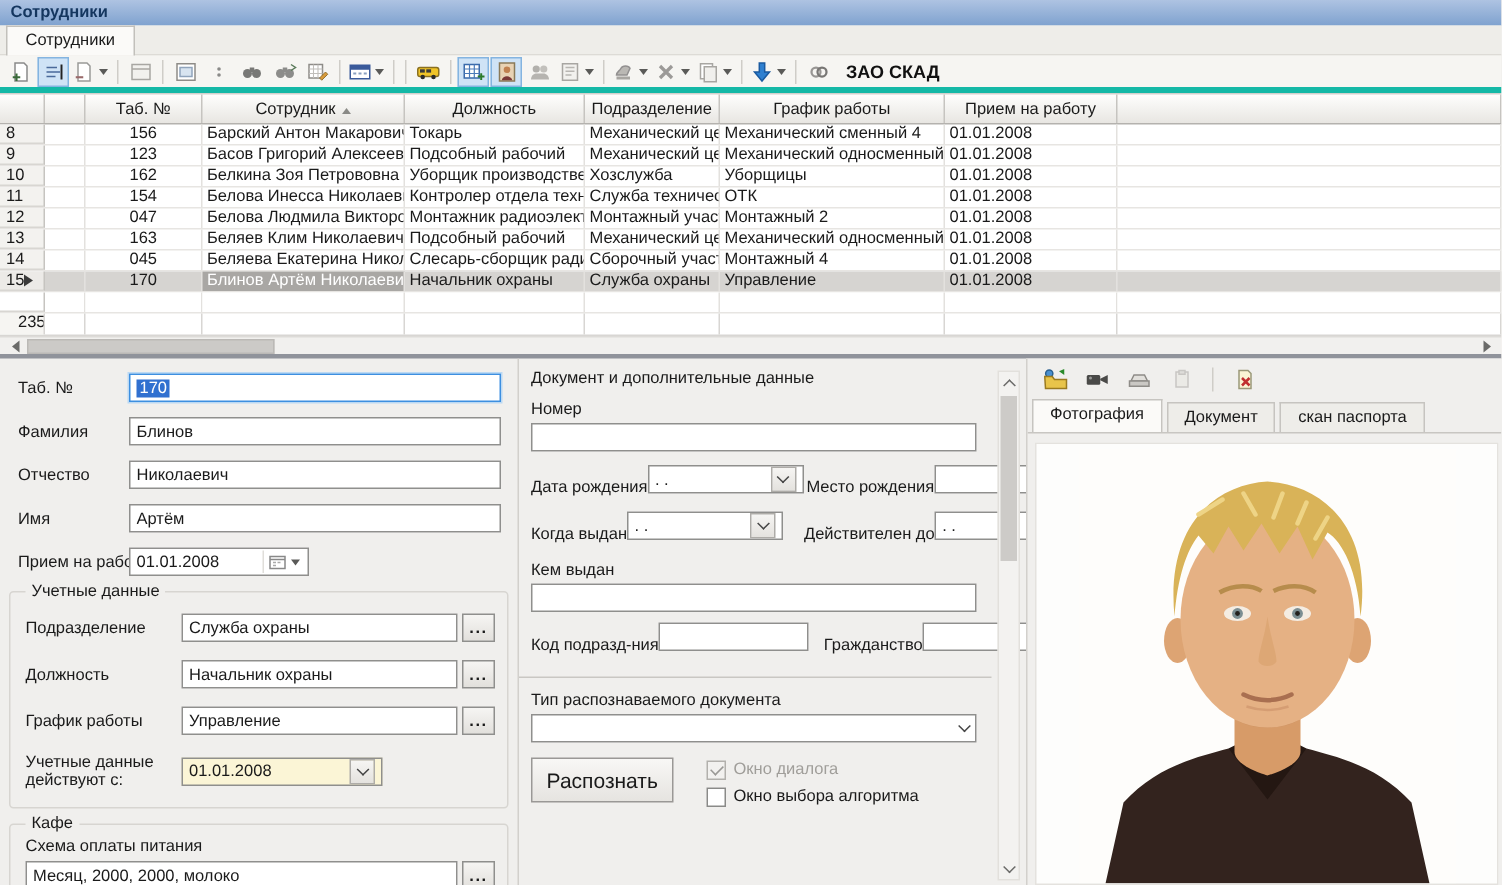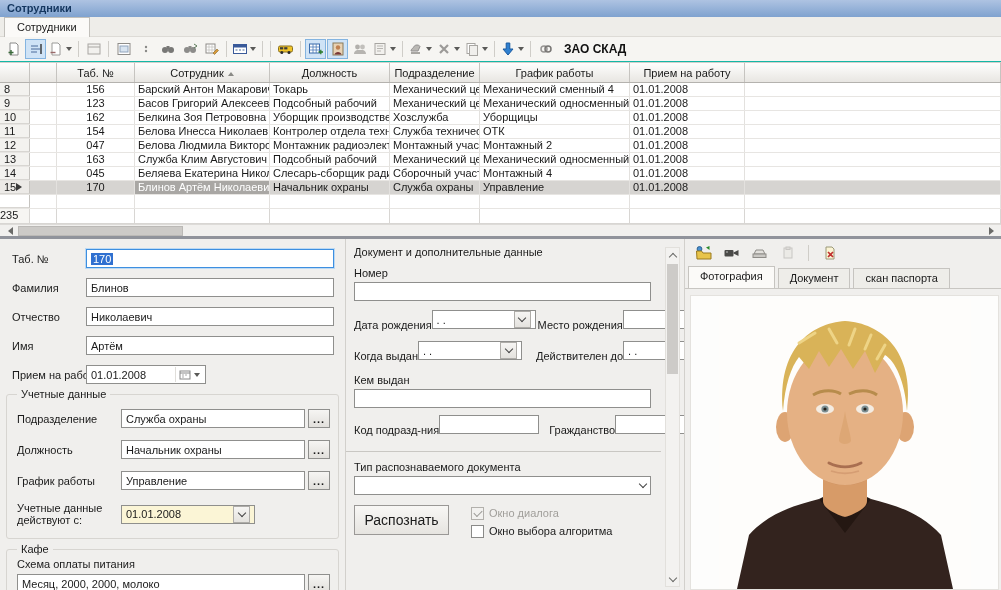--- a/index.html
+++ b/index.html
@@ -10,21 +10,21 @@
   
   .titlebar{height:17px;background:linear-gradient(#aec3e2,#7fa2cf);
     color:#14365f;font-weight:bold;padding:2px 7px;font-size:11px}
 
   
   .tabstrip{height:20px;background:#eeede9;border-bottom:1px solid #dddbd6;padding-left:4px}
   .tab{display:inline-block;background:#fbfaf8;border:1px solid #c2c0bb;border-bottom:none;
     padding:3px 12px 4px;font-size:11px;height:20px}
 
   
-  .toolbar{height:25px;background:#f6f5f2;border-bottom:1px solid #14b8a6;
+  .toolbar{height:25px;background:#f6f5f2;border-bottom:4px solid #14b8a6;
     display:flex;align-items:center;padding:0 3px;gap:1px}
   .tbi{height:20px;min-width:21px;display:inline-flex;align-items:center;justify-content:center;
     border:1px solid transparent}
   .tbi.sel{background:#cfe3f6;border:1px solid #84b4e0}
   .tbi svg{display:block}
   .dcaret{width:0;height:0;border:3px solid transparent;border-top:4px solid #5a5a58;margin:3px 1px 0 2px}
   .sep{width:1px;height:16px;background:#cfcdc8;margin:0 3px}
   .company{font-weight:bold;font-size:12px;margin-left:7px;color:#111}
 
   
@@ -43,21 +43,21 @@
     display:flex;align-items:center;padding-left:4px}
   .g-row .c-tab{text-align:center}
   .rowmark{display:none;width:0;height:0;border:4px solid transparent;border-left:6px solid #3a3a3a;margin:0 1px 0 auto}
   .g-row.selected .g-c{background:#d6d4d1}
   .g-row.selected .c-name{background:#a9a7a4;color:#fff}
   .g-row.selected .c-num{background:#eceae7}
   .g-row.selected .rowmark{display:inline-block}
   .g-row.empty .g-c{background:#fff}
   .total-row{display:flex;height:15px;border-bottom:1px solid #d8d6d3}
   .total-row .g-c{border-right:1px solid #d8d6d3}
-  .total-row .c-num{background:#f6f5f2;justify-content:center;padding-left:0}
+  .total-row .c-num{background:#f6f5f2;justify-content:center;padding-left:12px}
   
   .hscroll{position:relative;height:13px;background:#f1f0ee;border-top:1px solid #dddbd8}
   .hs-btn{position:absolute;top:0;width:16px;height:12px;display:flex;align-items:center;justify-content:center}
   .hs-left{left:0}.hs-right{right:0}
   .tri-l{width:0;height:0;border:4px solid transparent;border-right:5px solid #6a6a68}
   .tri-r{width:0;height:0;border:4px solid transparent;border-left:5px solid #6a6a68}
   .hs-thumb{position:absolute;left:18px;top:1px;width:165px;height:10px;background:#cccac7;border:1px solid #bbb9b6}
 
   .splitter{position:absolute;top:236px;left:0;width:1001px;height:3px;background:#90939b}
 
@@ -367,21 +367,21 @@
     <div class="g-c c-sched">Монтажный 2</div>
     <div class="g-c c-hired">01.01.2008</div>
     <div class="g-c c-fill"></div>
   </div>
         <div class="g-row">
     <div class="g-c c-num">
             <span class="rownum-text">13</span>
           </div>
     <div class="g-c c-blank"></div>
     <div class="g-c c-tab">163</div>
-    <div class="g-c c-name">Служба Клим Августович</div>
+    <div class="g-c c-name">Беляев Клим Николаевич</div>
     <div class="g-c c-pos">Подсобный рабочий</div>
     <div class="g-c c-dept">Механический цех</div>
     <div class="g-c c-sched">Механический односменный</div>
     <div class="g-c c-hired">01.01.2008</div>
     <div class="g-c c-fill"></div>
   </div>
         <div class="g-row">
     <div class="g-c c-num">
             <span class="rownum-text">14</span>
           </div>

